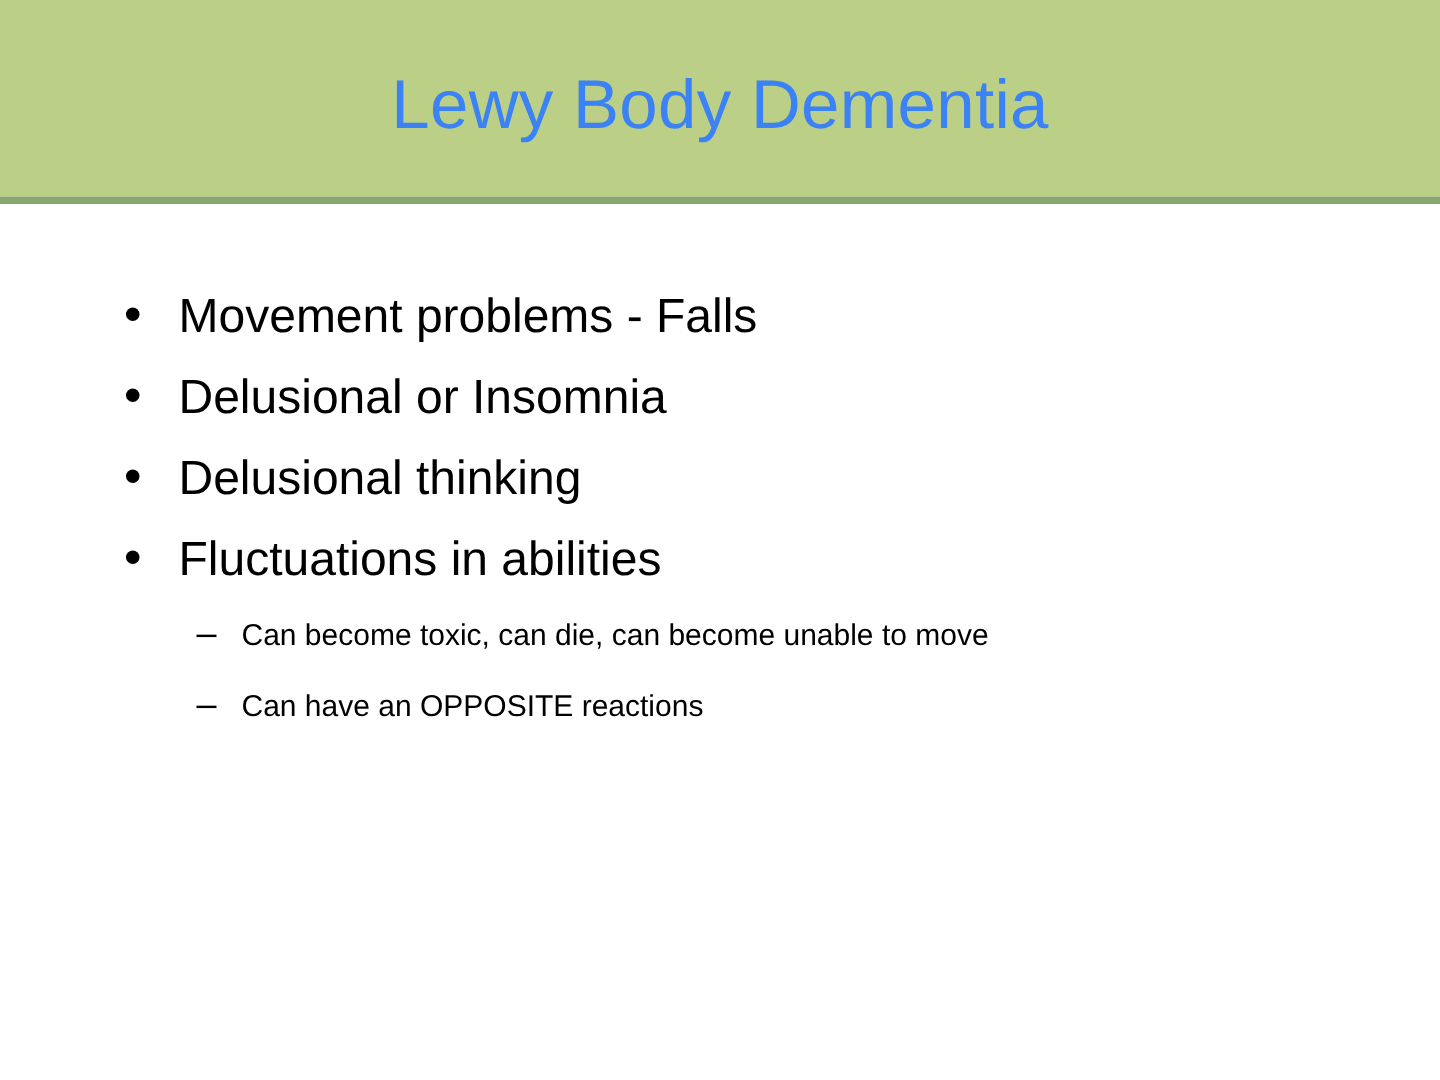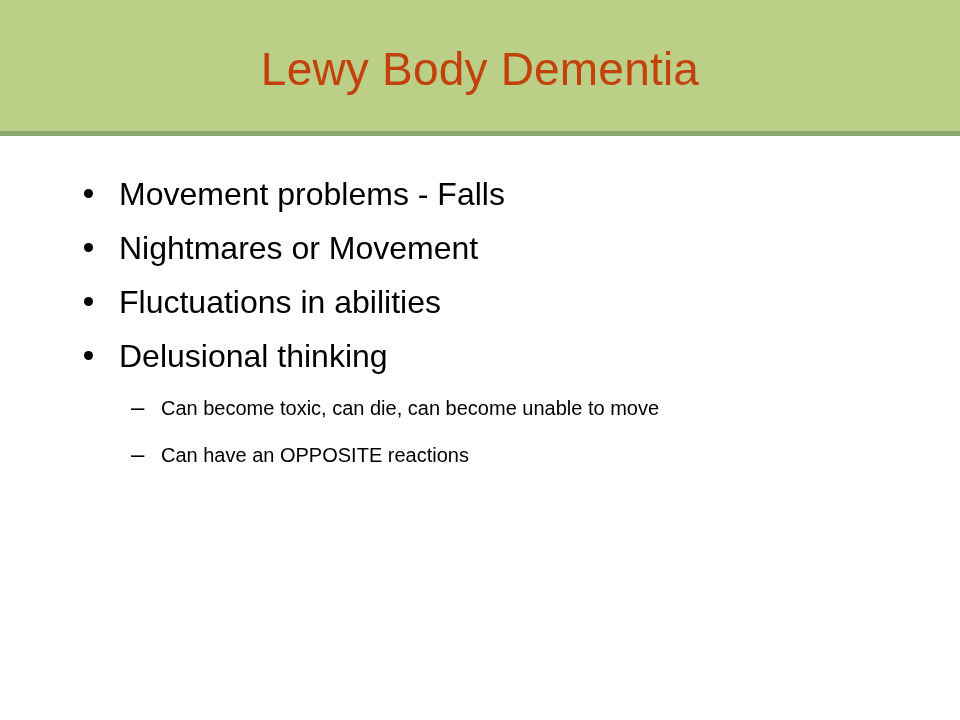--- a/index.html
+++ b/index.html
@@ -42,42 +42,42 @@
     position: absolute;
     left: 0;
     top: 0;
     width: 960px;
     height: 131px;
     display: flex;
     align-items: center;
     justify-content: center;
     font-size: 46px;
     font-weight: 400;
-    color: #c2410c;
+    color: #3b82f6;
     letter-spacing: 0.2px;
     line-height: 1;
     padding-top: 6px;
     box-sizing: border-box;
     white-space: nowrap;
   }
 
   
   #body-area {
     position: absolute;
     left: 0;
     top: 136px;
     width: 960px;
     height: 584px;
     background: #ffffff;
   }
 
   #bullet-list {
     position: absolute;
     left: 78px;
-    top: 31px;
+    top: 47px;
     width: 870px;
   }
 
   .bullet-row {
     display: flex;
     align-items: baseline;
     height: 54px;
     color: #000000;
   }
   .bullet-row .marker {
@@ -142,31 +142,31 @@
       <div class="bullet-row">
         <span class="marker"><span class="dot"></span></span>
         <span class="btext">Movement problems - Falls</span>
       </div>
 
 
 
 
       <div class="bullet-row">
         <span class="marker"><span class="dot"></span></span>
-        <span class="btext">Nightmares or Movement</span>
+        <span class="btext">Delusional or Insomnia</span>
+      </div>
+
+      <div class="bullet-row">
+        <span class="marker"><span class="dot"></span></span>
+        <span class="btext">Delusional thinking</span>
       </div>
 
       <div class="bullet-row">
         <span class="marker"><span class="dot"></span></span>
         <span class="btext">Fluctuations in abilities</span>
-      </div>
-
-      <div class="bullet-row">
-        <span class="marker"><span class="dot"></span></span>
-        <span class="btext">Delusional thinking</span>
       </div>
 
 
       <div class="sub-row">
         <span class="sub-marker">–</span>
         <span class="stext">Can become toxic, can die, can become unable to move</span>
       </div>
 
       <div class="sub-row">
         <span class="sub-marker">–</span>

